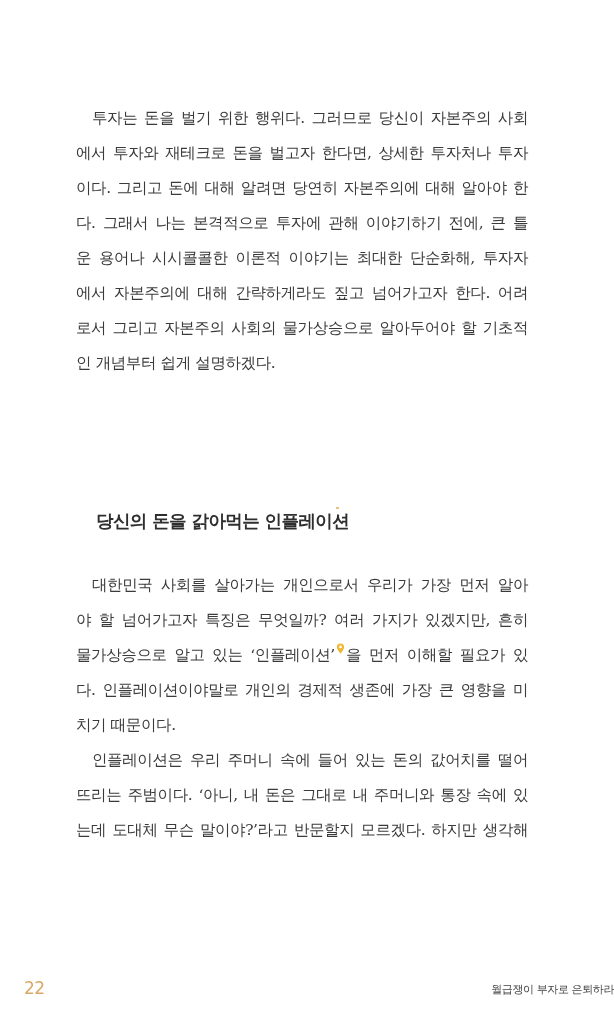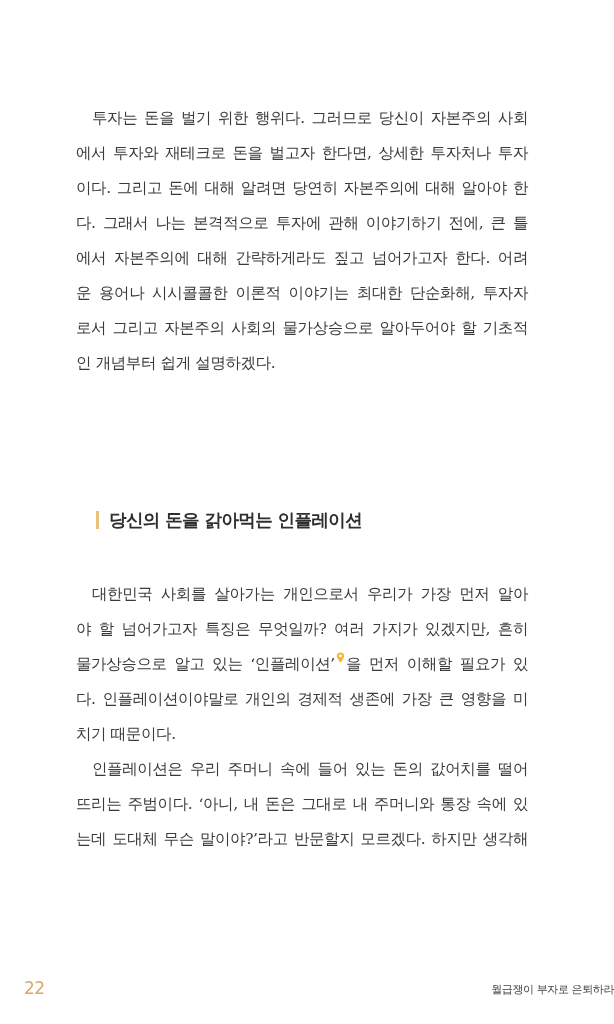--- a/index.html
+++ b/index.html
@@ -16,30 +16,30 @@
   .line {
     display: block; height: 35px; line-height: 35px;
     font-size: 15.5px; white-space: nowrap; letter-spacing: -0.4px;
     text-align: justify; text-align-last: justify;
   }
   .line.last { text-align-last: left; }
   .line.indent { padding-left: 16px; }
   .intro { top: 89px; }
   .heading {
     position: absolute; left: 96px; top: 495px; height: 26px;
-    display: flex; align-items: center;
+    display: flex; align-items: flex-end; flex-direction: column;
   }
   .heading-bar {
     width: 3px; height: 18px; background: #e8c27a; margin-right: 10px;
   }
   .heading-text {
     font-family: "DejaVu Sans", "Liberation Sans", sans-serif;
     font-weight: bold; font-size: 17.5px; color: #2e2e2e; letter-spacing: -0.6px;
   }
-  .body2 { top: 556px; margin-top: 9px; }
+  .body2 { top: 556px; }
   .marker-icon {
     display: inline-block; width: 9px; height: 11px; vertical-align: 6px; margin: 0 1px;
   }
   .footer-page {
     position: absolute; left: 24px; top: 966px;
     font-family: "DejaVu Sans", "Liberation Sans", sans-serif;
     font-size: 17px; color: #d9a96a; letter-spacing: -0.5px; text-align: center;
   }
   .footer-title {
     position: absolute; left: 0; width: 614px; top: 970px; text-align: right;
@@ -50,22 +50,22 @@
 </head>
 <body>
 
 <div class="page">
 
   <div class="text-block intro">
     <span class="line indent">투자는 돈을 벌기 위한 행위다. 그러므로 당신이 자본주의 사회</span>
     <span class="line">에서 투자와 재테크로 돈을 벌고자 한다면, 상세한 투자처나 투자</span>
     <span class="line">이다. 그리고 돈에 대해 알려면 당연히 자본주의에 대해 알아야 한</span>
     <span class="line">다. 그래서 나는 본격적으로 투자에 관해 이야기하기 전에, 큰 틀</span>
+    <span class="line">운 용어나 시시콜콜한 이론적 이야기는 최대한 단순화해, 투자자</span>
     <span class="line">에서 자본주의에 대해 간략하게라도 짚고 넘어가고자 한다. 어려</span>
-    <span class="line">운 용어나 시시콜콜한 이론적 이야기는 최대한 단순화해, 투자자</span>
     <span class="line">로서 그리고 자본주의 사회의 물가상승으로 알아두어야 할 기초적</span>
     <span class="line last">인 개념부터 쉽게 설명하겠다.</span>
   </div>
 
   <div class="heading">
     <span class="heading-bar"></span>
     <span class="heading-text">당신의 돈을 갉아먹는 인플레이션</span>
   </div>
 
   <div class="text-block body2">

